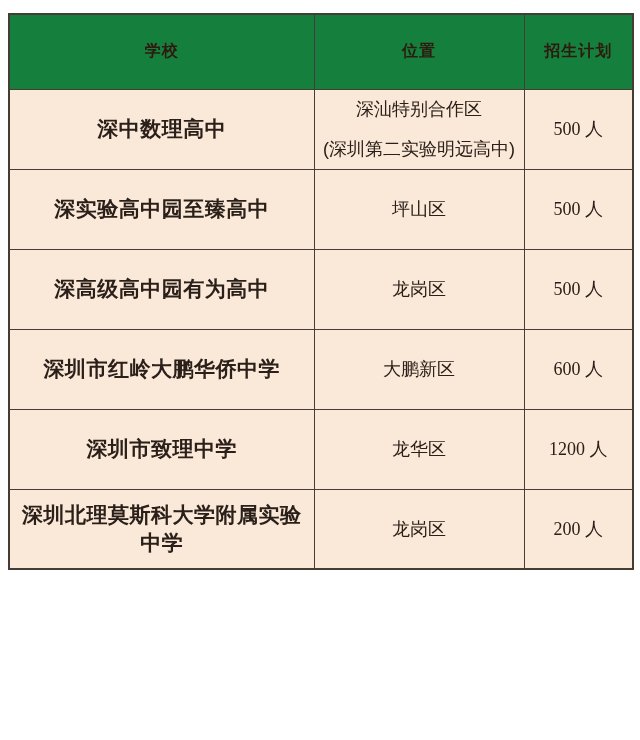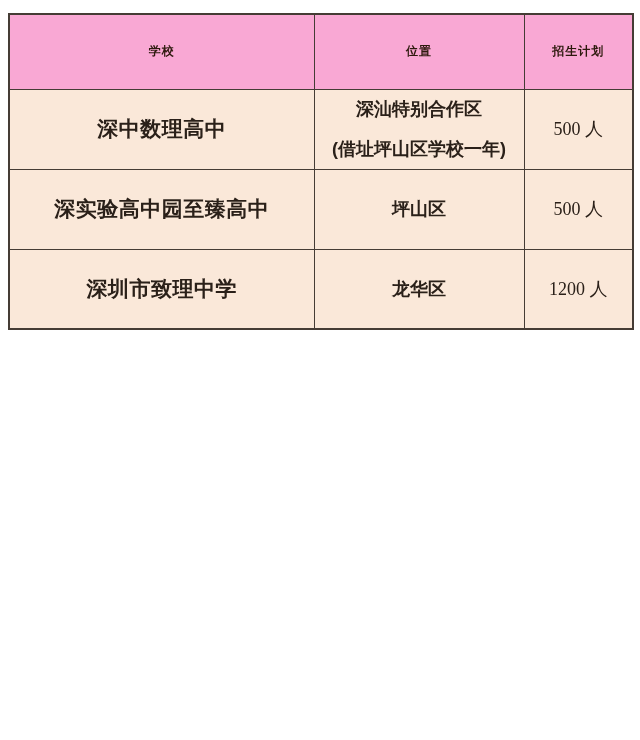--- a/index.html
+++ b/index.html
@@ -37,41 +37,41 @@
     vertical-align: middle;
     padding: 0 6px;
     box-sizing: border-box;
     overflow: hidden;
   }
 
   tr.header-row { height: 75px; }
   tr.data-row   { height: 80px; }
 
   tr.header-row th {
-    background: #f9a8d4;
+    background: #15803d;
     color: #2e1a0e;
-    font-size: 12px;
+    font-size: 16px;
     font-weight: bold;
     letter-spacing: 1px;
   }
 
   tr.data-row td {
     background: #fae8d9;
     color: #2a2019;
   }
 
   td.cell-school {
     font-size: 21px;
     font-weight: bold;
     letter-spacing: 0.5px;
     margin-left: 48px;
   }
   td.cell-location {
     font-size: 18px;
-    font-weight: bold;
+    font-weight: normal;
   }
   .loc-line {
     line-height: 26px;
   }
   .loc-line + .loc-line {
     margin-top: 14px;
   }
   td.cell-plan {
     font-family: "Liberation Serif", "DejaVu Serif", serif;
     font-size: 18px;
@@ -93,36 +93,51 @@
       <tr class="header-row">
         <th>学校</th>
         <th>位置</th>
         <th>招生计划</th>
       </tr>
 
       <tr class="data-row">
         <td class="cell-school">深中数理高中</td>
         <td class="cell-location">
           <div class="loc-line">深汕特别合作区</div>
-          <div class="loc-line">(借址坪山区学校一年)</div>
+          <div class="loc-line">(深圳第二实验明远高中)</div>
         </td>
         <td class="cell-plan">500 人</td>
       </tr>
 
       <tr class="data-row">
         <td class="cell-school">深实验高中园至臻高中</td>
         <td class="cell-location">坪山区</td>
         <td class="cell-plan">500 人</td>
       </tr>
 
 
+      <tr class="data-row">
+        <td class="cell-school">深高级高中园有为高中</td>
+        <td class="cell-location">龙岗区</td>
+        <td class="cell-plan">500 人</td>
+      </tr>
 
 
+      <tr class="data-row">
+        <td class="cell-school">深圳市红岭大鹏华侨中学</td>
+        <td class="cell-location">大鹏新区</td>
+        <td class="cell-plan">600 人</td>
+      </tr>
 
       <tr class="data-row">
         <td class="cell-school">深圳市致理中学</td>
         <td class="cell-location">龙华区</td>
         <td class="cell-plan">1200 人</td>
       </tr>
 
+      <tr class="data-row">
+        <td class="cell-school">深圳北理莫斯科大学附属实验中学</td>
+        <td class="cell-location">龙岗区</td>
+        <td class="cell-plan">200 人</td>
+      </tr>
     </tbody>
   </table>
 </div>
 
 </body></html>

